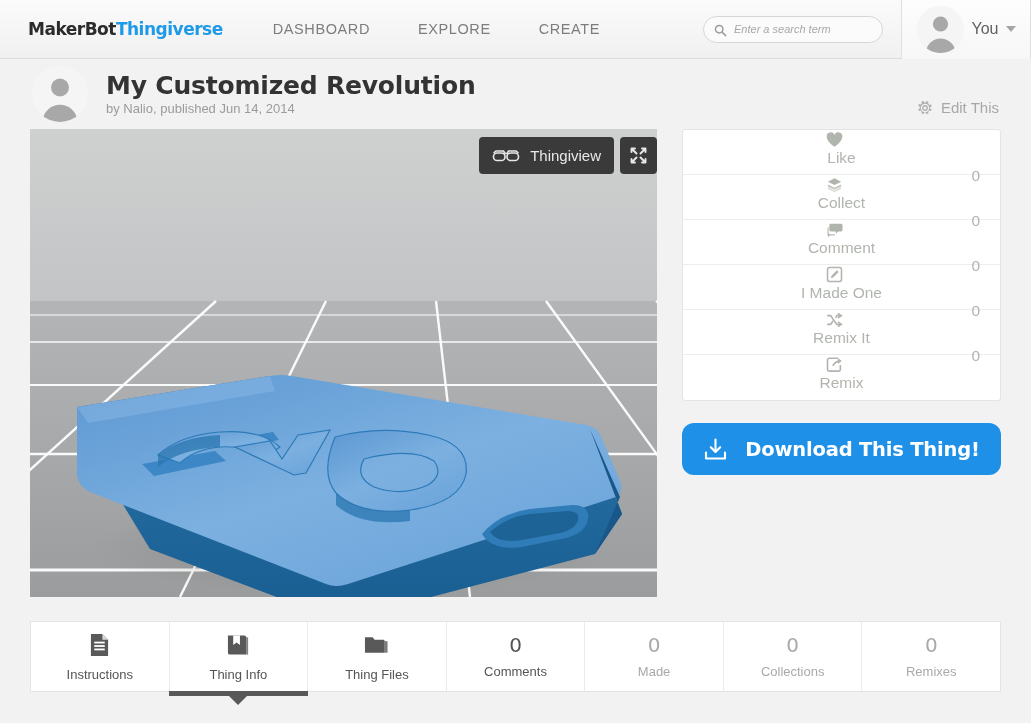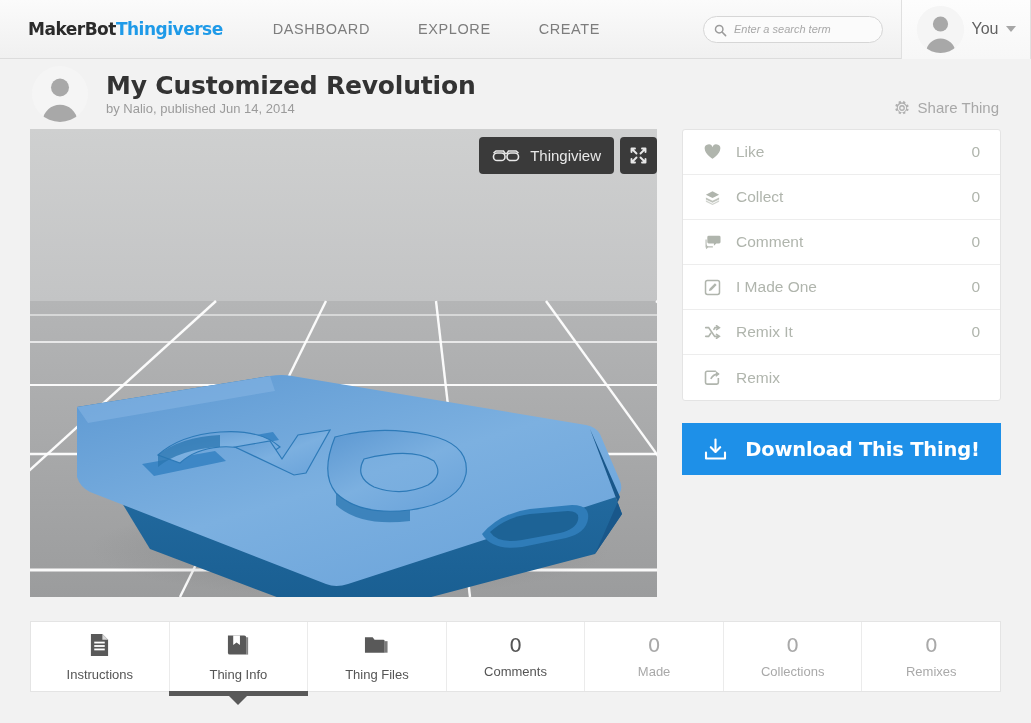--- a/index.html
+++ b/index.html
@@ -157,35 +157,36 @@
     background: #fff;
     border: 1px solid #e4e4e4;
     border-radius: 3px;
   }
   .action-row {
     display: flex; align-items: center;
     height: 45px;
     padding: 0 20px;
     border-bottom: 1px solid #ededed;
     cursor: pointer;
+    flex-direction: column;
   }
   .action-row:last-child { border-bottom: none; }
   .action-icon {
     width: 19px; height: 19px; flex: none;
     margin-right: 14px;
     display: flex; align-items: center; justify-content: center;
   }
   .action-label { font-size: 15.5px; color: #b0b5ad; }
   .action-count { margin-left: auto; font-size: 15.5px; color: #b0b5ad; }
 
   .download-btn {
     margin-top: 22px;
     height: 52px;
     background: #1e90e8;
-    border-radius: 0;
+    border-radius: 12px;
     display: flex; align-items: center; justify-content: center;
     cursor: pointer;
     border: none; width: 100%;
   }
   .dl-icon { width: 25px; height: 25px; margin-right: 17px; }
   .dl-label {
     color: #fff; font-size: 19.5px; font-weight: bold;
     font-family: "DejaVu Sans", sans-serif;
     letter-spacing: -0.2px;
   }
@@ -282,21 +283,21 @@
     <div class="thing-title">My Customized Revolution</div>
     <div class="thing-byline">by Nalio, published Jun 14, 2014</div>
   </div>
   <div class="edit-thing">
     <span class="gear-icon">
       <svg viewBox="0 0 16 16" width="16" height="16" fill="#b0b0b0">
         <path d="M8 5.1A2.9 2.9 0 1 0 8 10.9 2.9 2.9 0 0 0 8 5.1zm0 4.5A1.6 1.6 0 1 1 8 6.4a1.6 1.6 0 0 1 0 3.2z"></path>
         <path d="M14.3 9.3l-1.2-.5a5.4 5.4 0 0 0 0-1.6l1.2-.5a.5.5 0 0 0 .3-.6l-.5-1.3a.5.5 0 0 0-.6-.3l-1.2.4a5.3 5.3 0 0 0-1.2-1.2l.4-1.2a.5.5 0 0 0-.3-.6L9.9.9a.5.5 0 0 0-.6.3l-.5 1.2a5.4 5.4 0 0 0-1.6 0L6.7 1.2a.5.5 0 0 0-.6-.3l-1.3.5a.5.5 0 0 0-.3.6l.4 1.2a5.3 5.3 0 0 0-1.2 1.2l-1.2-.4a.5.5 0 0 0-.6.3l-.5 1.3a.5.5 0 0 0 .3.6l1.2.5a5.4 5.4 0 0 0 0 1.6l-1.2.5a.5.5 0 0 0-.3.6l.5 1.3a.5.5 0 0 0 .6.3l1.2-.4a5.3 5.3 0 0 0 1.2 1.2l-.4 1.2a.5.5 0 0 0 .3.6l1.3.5a.5.5 0 0 0 .6-.3l.5-1.2a5.4 5.4 0 0 0 1.6 0l.5 1.2a.5.5 0 0 0 .6.3l1.3-.5a.5.5 0 0 0 .3-.6l-.4-1.2a5.3 5.3 0 0 0 1.2-1.2l1.2.4a.5.5 0 0 0 .6-.3l.5-1.3a.5.5 0 0 0-.3-.6zM8 12.2A4.2 4.2 0 1 1 8 3.8a4.2 4.2 0 0 1 0 8.4z"></path>
       </svg>
     </span>
-    <span>Share Thing</span>
+    <span>Edit This</span>
   </div>
 </div>
 
 <div class="main">
 
   <div class="viewer">
     <svg class="viewer-scene" viewBox="0 0 627 468" preserveAspectRatio="none">
       <defs>
         <linearGradient id="sky" x1="0" y1="0" x2="0" y2="1">
           <stop offset="0" stop-color="#cfd0d0"></stop>

